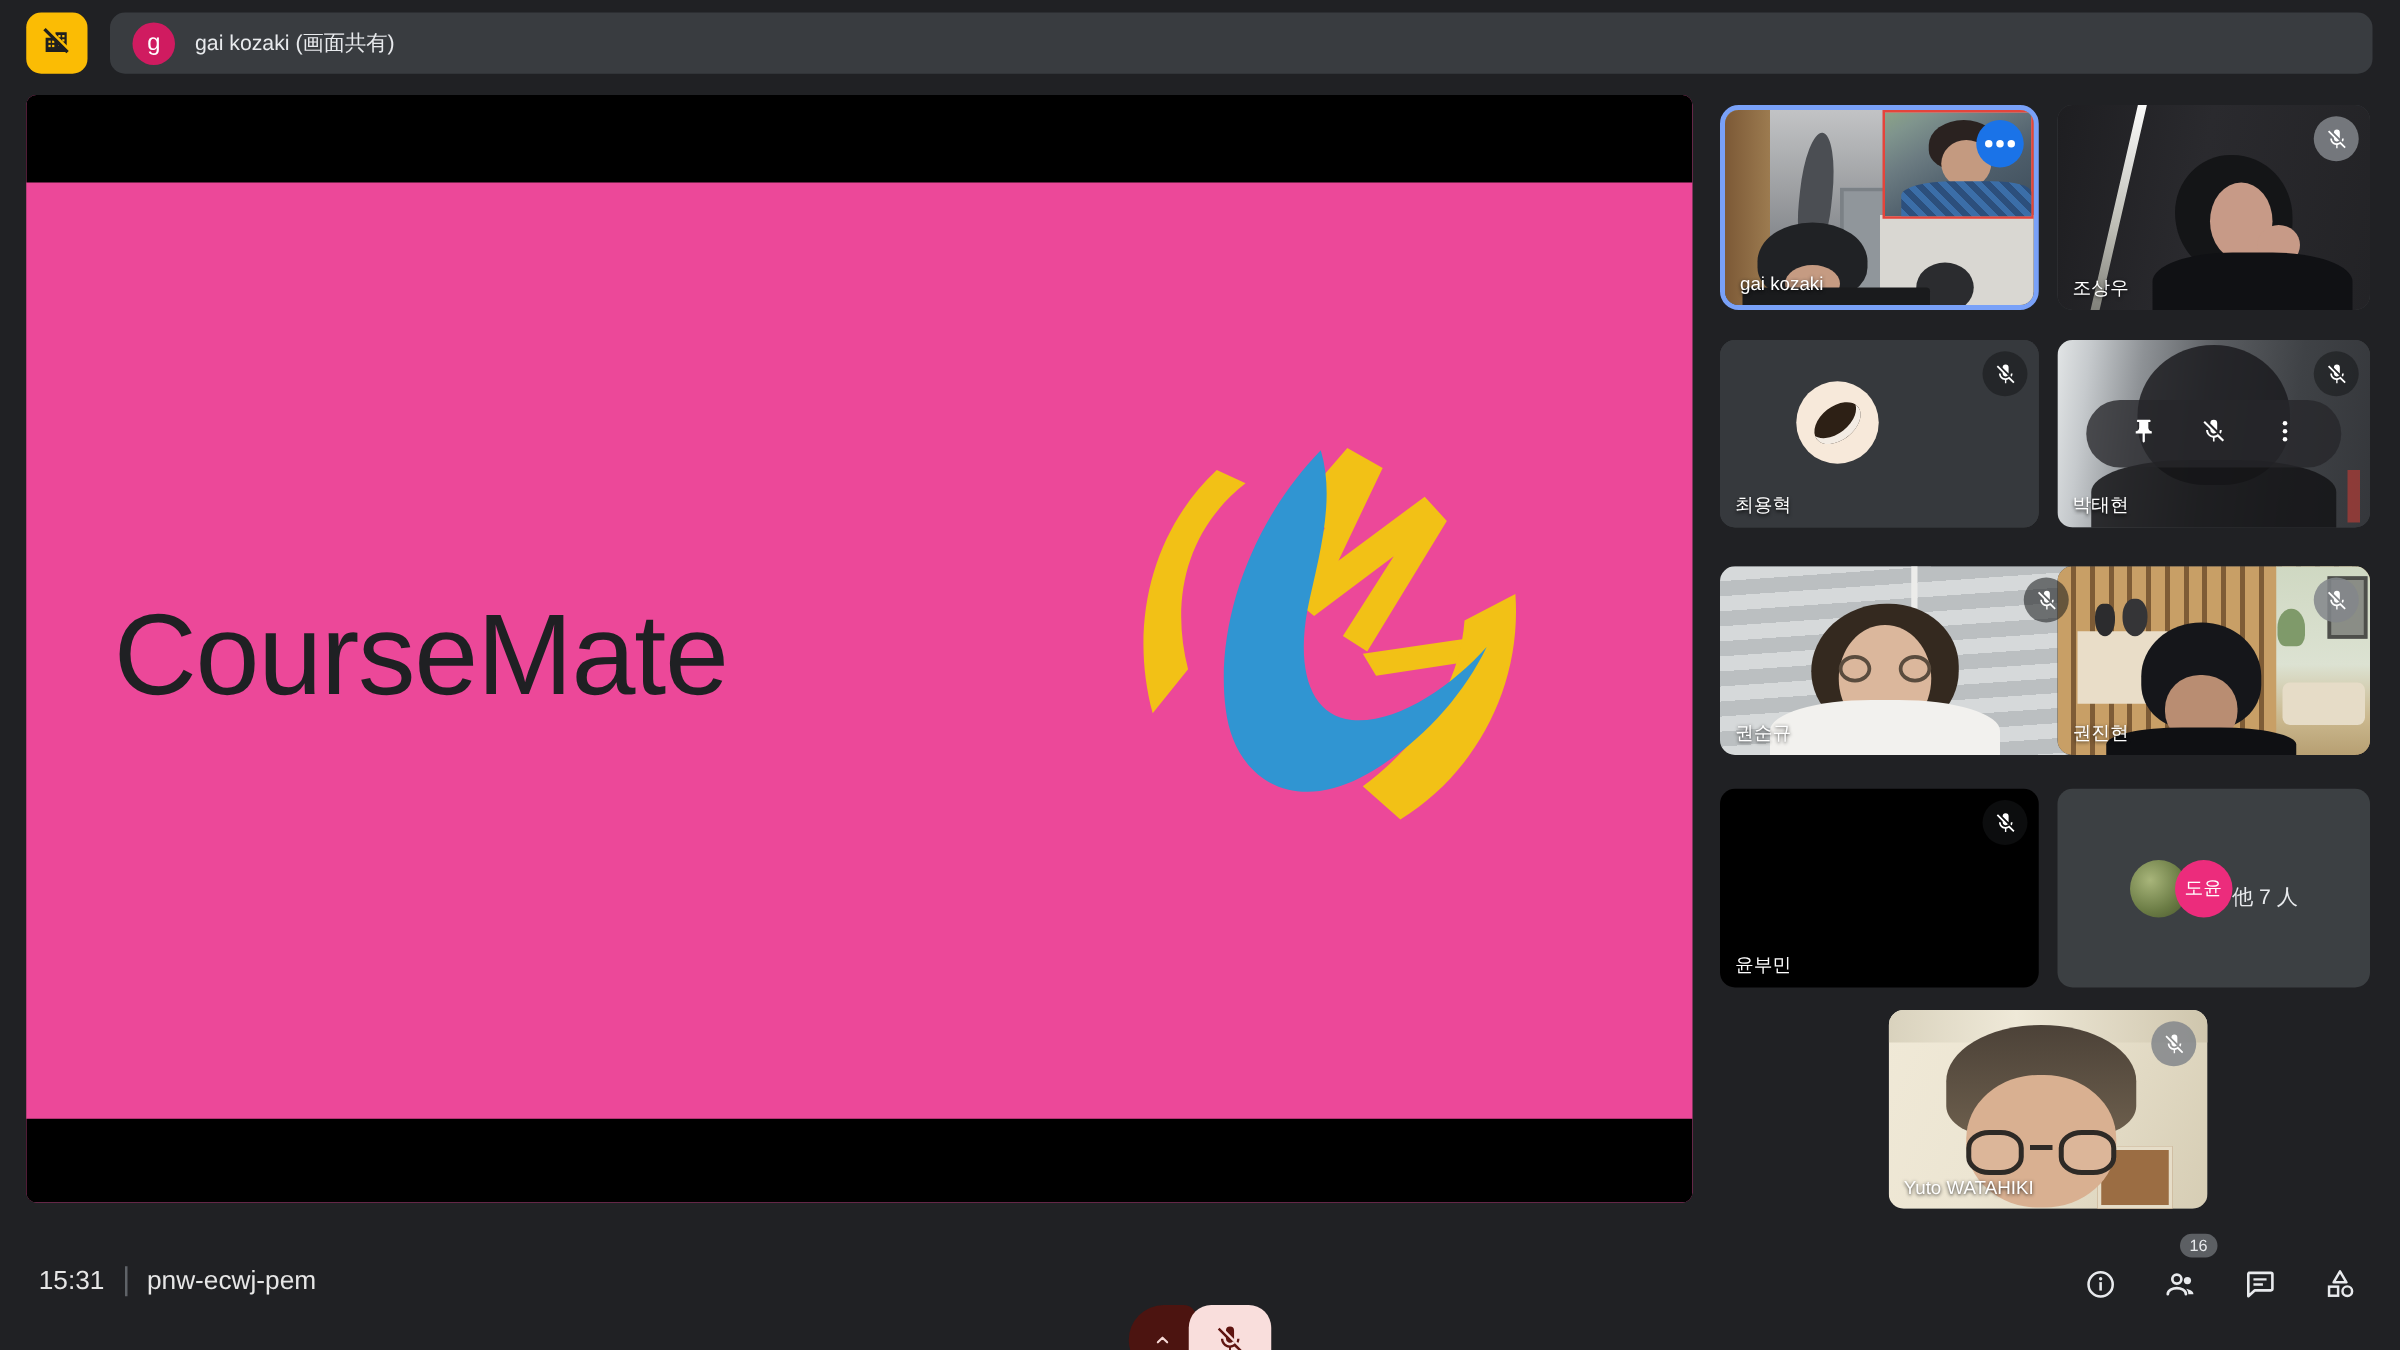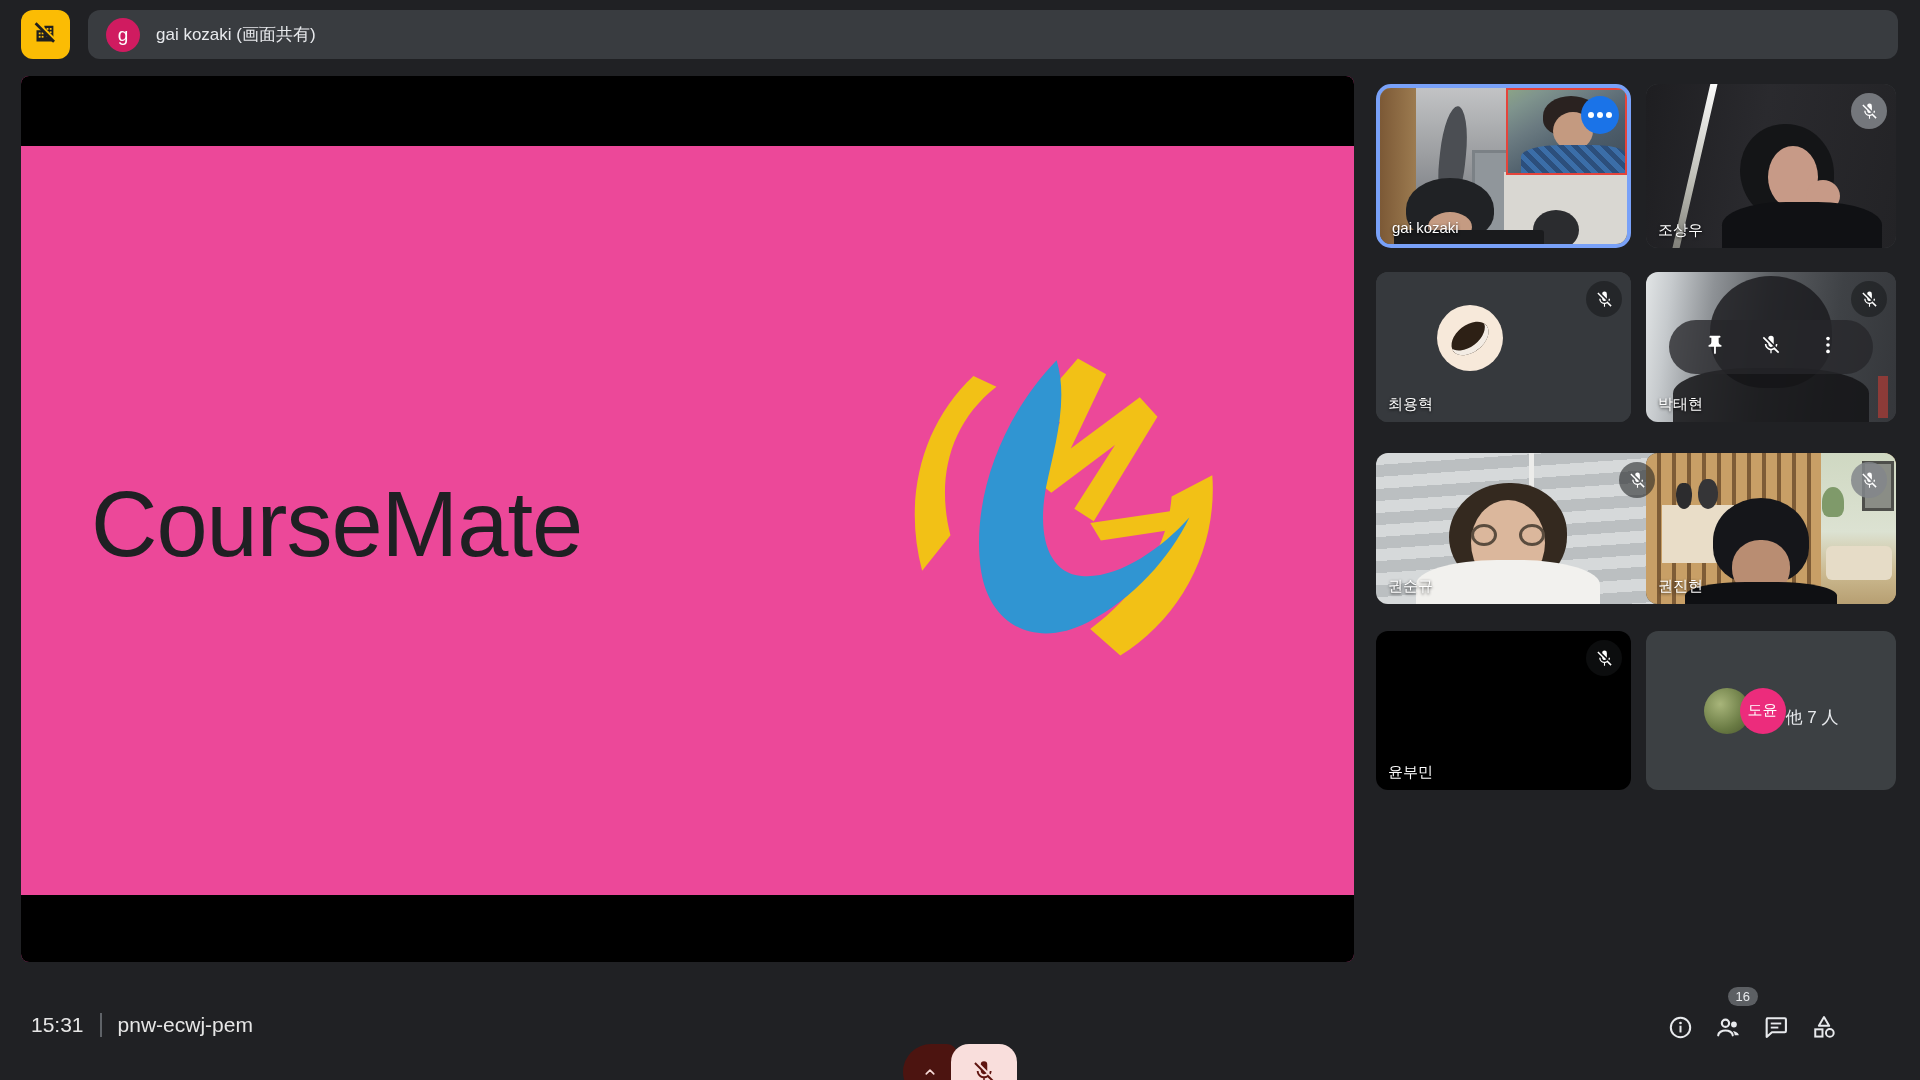--- a/index.html
+++ b/index.html
@@ -147,21 +147,21 @@
   .grp{display:flex;align-items:center;}
   .chev{width:54px;height:56px;border-radius:28px 10px 10px 28px;display:flex;align-items:center;justify-content:center;}
   .chev.mic{background:#4c1410;}
   .chev.cam{background:#2b2d30;}
   .keybtn{width:66px;height:56px;border-radius:18px;display:flex;align-items:center;justify-content:center;margin-left:-6px;z-index:2;}
   .keybtn.micoff{background:#F9DEDC;}
   .keybtn.camon{background:#3c4043;}
   .cbtn{width:56px;height:56px;border-radius:50%;background:#37393c;display:flex;align-items:center;justify-content:center;}
   .cbtn.narrow{width:44px;border-radius:28px;background:#2a2b2f;}
   .endcall{width:100px;height:56px;border-radius:28px;background:#EA4335;display:flex;align-items:center;justify-content:center;}
-  .bb-right{position:absolute;left:1656px;top:1003px;display:flex;align-items:flex-end;}
+  .bb-right{position:absolute;left:1656px;top:1003px;display:flex;align-items:flex-end;gap:16px;}
   .rbtn{position:relative;width:48px;height:48px;display:flex;align-items:center;justify-content:center;}
   .count-badge{position:absolute;top:-16px;right:-6px;background:#5c5f63;color:#e8eaed;font-size:13px;
                padding:2px 8px;border-radius:10px;}
 </style>
 </head>
 <body>
 
 <div class="app">
 
   <div class="share-btn">
@@ -354,20 +354,39 @@
   <div class="tile t-others">
     <div class="avrow">
       <div class="av-img"></div>
       <div class="av-pink">
         <span>도윤</span>
       </div>
     </div>
     <div class="others-label">他 7 人</div>
   </div>
 
+  <div class="tile t-yuto">
+    <div class="v-yuto">
+      <div class="blob beam"></div>
+      <div class="blob door"></div>
+      <div class="blob hair"></div>
+      <div class="blob face"></div>
+      <div class="blob glasses">
+          <i></i>
+          <i></i>
+        </div>
+      <div class="blob bridge"></div>
+    </div>
+    <div class="micbadge gray">
+      <svg width="19" height="19" viewBox="0 0 24 24">
+          <path fill="#fff" d="M19 11h-1.7c0 .74-.16 1.43-.43 2.05l1.23 1.23A6.9 6.9 0 0 0 19 11zm-4.02.17L9 5.18V5a3 3 0 0 1 6 0v6c0 .06 0 .11-.02.17zM4.27 3 3 4.27l6 6V11a3 3 0 0 0 5.18 2.07l1.42 1.42A4.98 4.98 0 0 1 12 16a5 5 0 0 1-5-5H5.3c0 3.41 2.72 6.23 6 6.72V21h1.4v-3.28c.92-.14 1.79-.46 2.56-.94L19.73 21 21 19.73 4.27 3z"></path>
+        </svg>
+    </div>
+    <span class="name">Yuto WATAHIKI</span>
+  </div>
 
   <div class="bb-left">
     <span>15:31</span>
     <div class="bb-div"></div>
     <span>pnw-ecwj-pem</span>
   </div>
 
   <div class="controls">
 
     <div class="grp">

